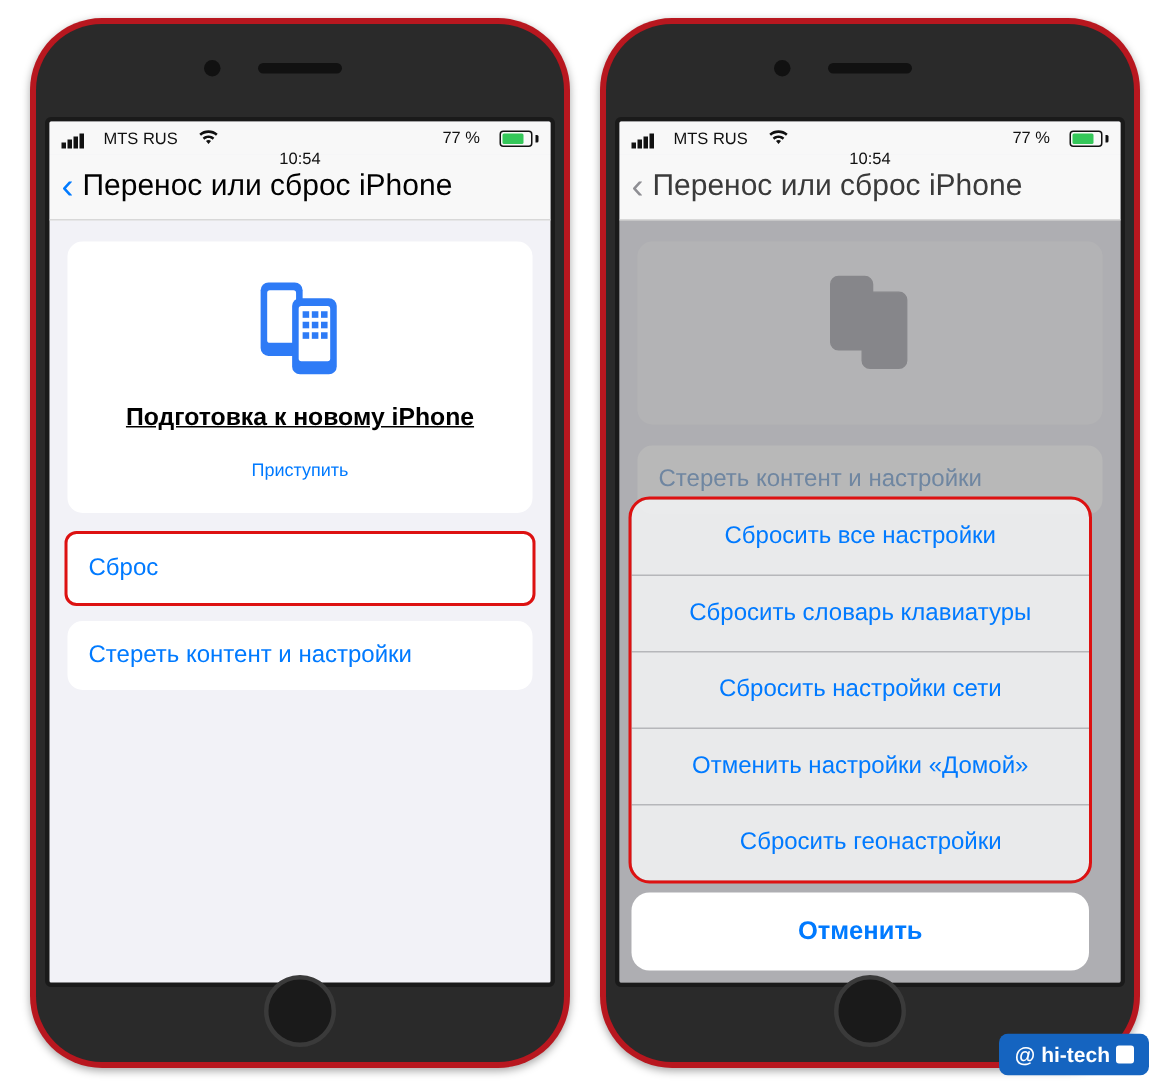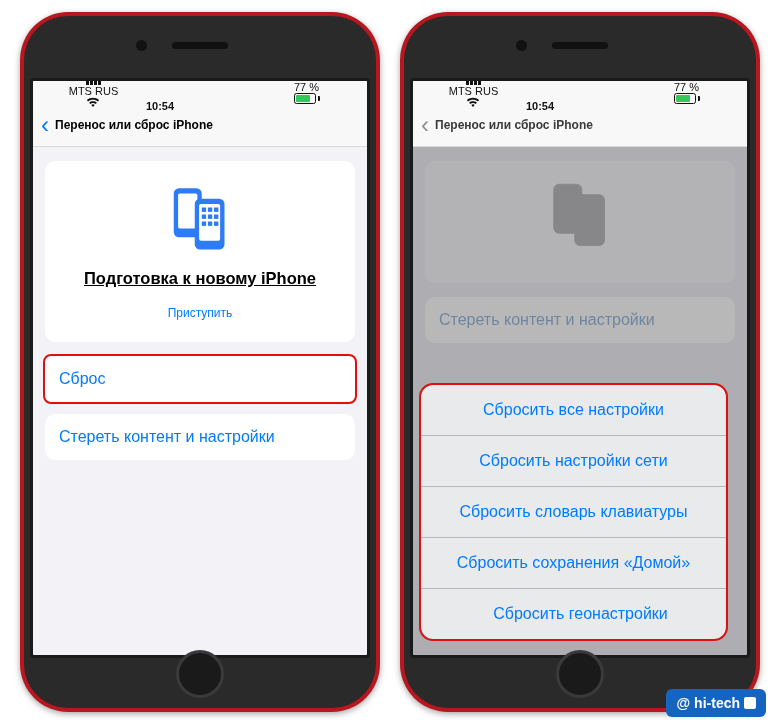--- a/index.html
+++ b/index.html
@@ -13,35 +13,35 @@
       position: relative; width: 100%; height: 580px; background: #f2f2f7; border-radius: 4px; overflow: hidden; z-index:1;
       border: 3px solid #1a1a1a; margin-top: 54px;
     }
     .earpiece { position:absolute; top:30px; left:50%; transform:translateX(-50%); width:56px; height:7px; background:#111; border-radius:4px; z-index:2; }
     .camera { position:absolute; top:28px; left:calc(50% - 64px); width:11px; height:11px; background:#111; border-radius:50%; z-index:2; }
     .home-btn {
       position:absolute; bottom:14px; left:50%; transform:translateX(-50%);
       width:48px; height:48px; border:3px solid #3a3a3a; border-radius:50%; z-index:2; background:#1a1a1a;
     }
     .statusbar { height:22px; background:#f8f8f8; display:flex; align-items:center; padding:0 8px; font-size:11px; font-weight:500; color:#111; }
-    .sb-left, .sb-right { display:flex; align-items:center; gap:0; width:33%;flex-direction:column; }
-    .sb-center { flex:1; font-weight:700;margin-top:28px; }
+    .sb-left, .sb-right { display:flex; align-items:flex-end; gap:13px; width:33%; }
+    .sb-center { flex:1; text-align:center; font-weight:400;margin-top:28px; }
     .sb-right { justify-content:flex-end; }
     .signal { display:inline-flex; gap:1px; align-items:flex-end; }
     .signal span { width:3px; background:#111; display:inline-block; }
     .signal span:nth-child(1){height:4px} .signal span:nth-child(2){height:6px} .signal span:nth-child(3){height:8px} .signal span:nth-child(4){height:10px}
     .wifi-ico svg { width:14px; height:10px; }
     .battery { display:inline-flex; align-items:center; gap:2px; }
     .bat-body { width:22px; height:11px; border:1px solid #111; border-radius:2.5px; position:relative; }
     .bat-fill { position:absolute; left:1px; top:1px; bottom:1px; width:70%; background:#34c759; border-radius:1px; }
     .bat-cap { width:2px; height:5px; background:#111; border-radius:0 1px 1px 0; }
 
     .navbar { height:44px; background:#f8f8f8; border-bottom:1px solid #d8d8d8; display:flex; align-items:center; padding:0 8px; }
     .back-chevron { color:#007aff; font-size:24px; font-weight:300; padding-right:4px; line-height:1; }
-    .navtitle { font-size:12px; font-weight:700; color:#000; text-align:center; flex:0 1 auto; margin-left:2px; }
+    .navtitle { font-size:20px; font-weight:400; color:#000; text-align:center; flex:0 1 auto; margin-left:2px; }
     .dimmed .back-chevron { color:#8e8e93; }
     .dimmed .navtitle { color:#3a3a3a; }
 
     .card {
       margin:14px 12px; background:#fff; border-radius:10px; padding:22px 16px 16px; text-align:center;
     }
     .phones-graphic { display:flex; justify-content:center; margin-bottom:16px; }
     .phones-graphic svg { width:70px; height:70px; }
     .card h2 { font-size:16.5px; font-weight:600; margin-bottom:12px; color:#000;text-decoration:underline; }
     .card p { font-size:13px; line-height:1.45; color:#3c3c43; margin-bottom:18px; }
@@ -203,25 +203,26 @@
       </div>
     </div>
 
     <div class="ghost-row">Стереть контент и настройки</div>
 
     <div class="dim-overlay"></div>
 
     <div class="sheet">
       <div class="sheet-menu">
         <div class="sheet-item">Сбросить все настройки</div>
+        <div class="sheet-item">Сбросить словарь клавиатуры</div>
         <div class="sheet-item">Сбросить настройки сети</div>
-        <div class="sheet-item">Сбросить словарь клавиатуры</div>
-        <div class="sheet-item">Сбросить сохранения «Домой»</div>
+        <div class="sheet-item">Отменить настройки «Домой»</div>
         <div class="sheet-item">Сбросить геонастройки</div>
       </div>
+      <div class="sheet-cancel">Отменить</div>
     </div>
 
   </div>
   <div class="home-btn"></div>
 </div>
 
 <div class="watermark">
   <span>@</span>
   <span>hi-tech</span>
   <span class="sq"></span>

